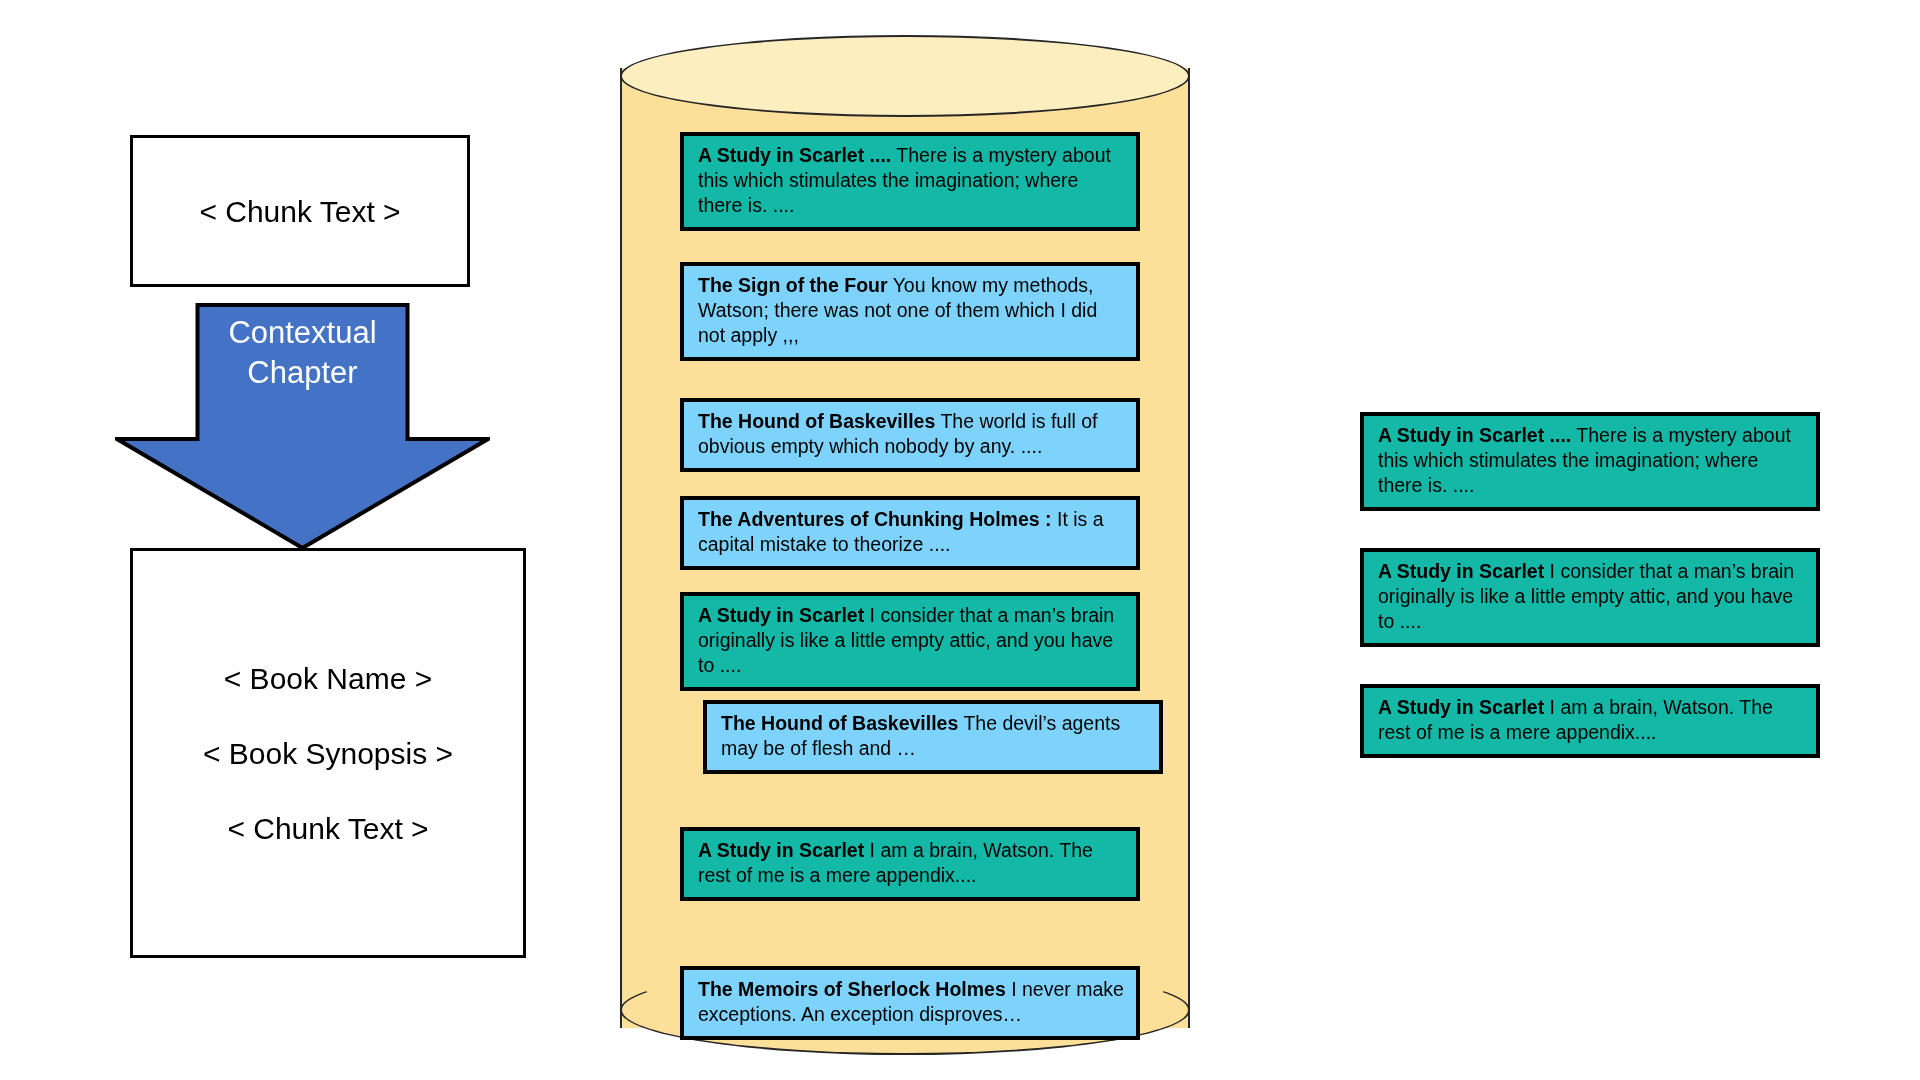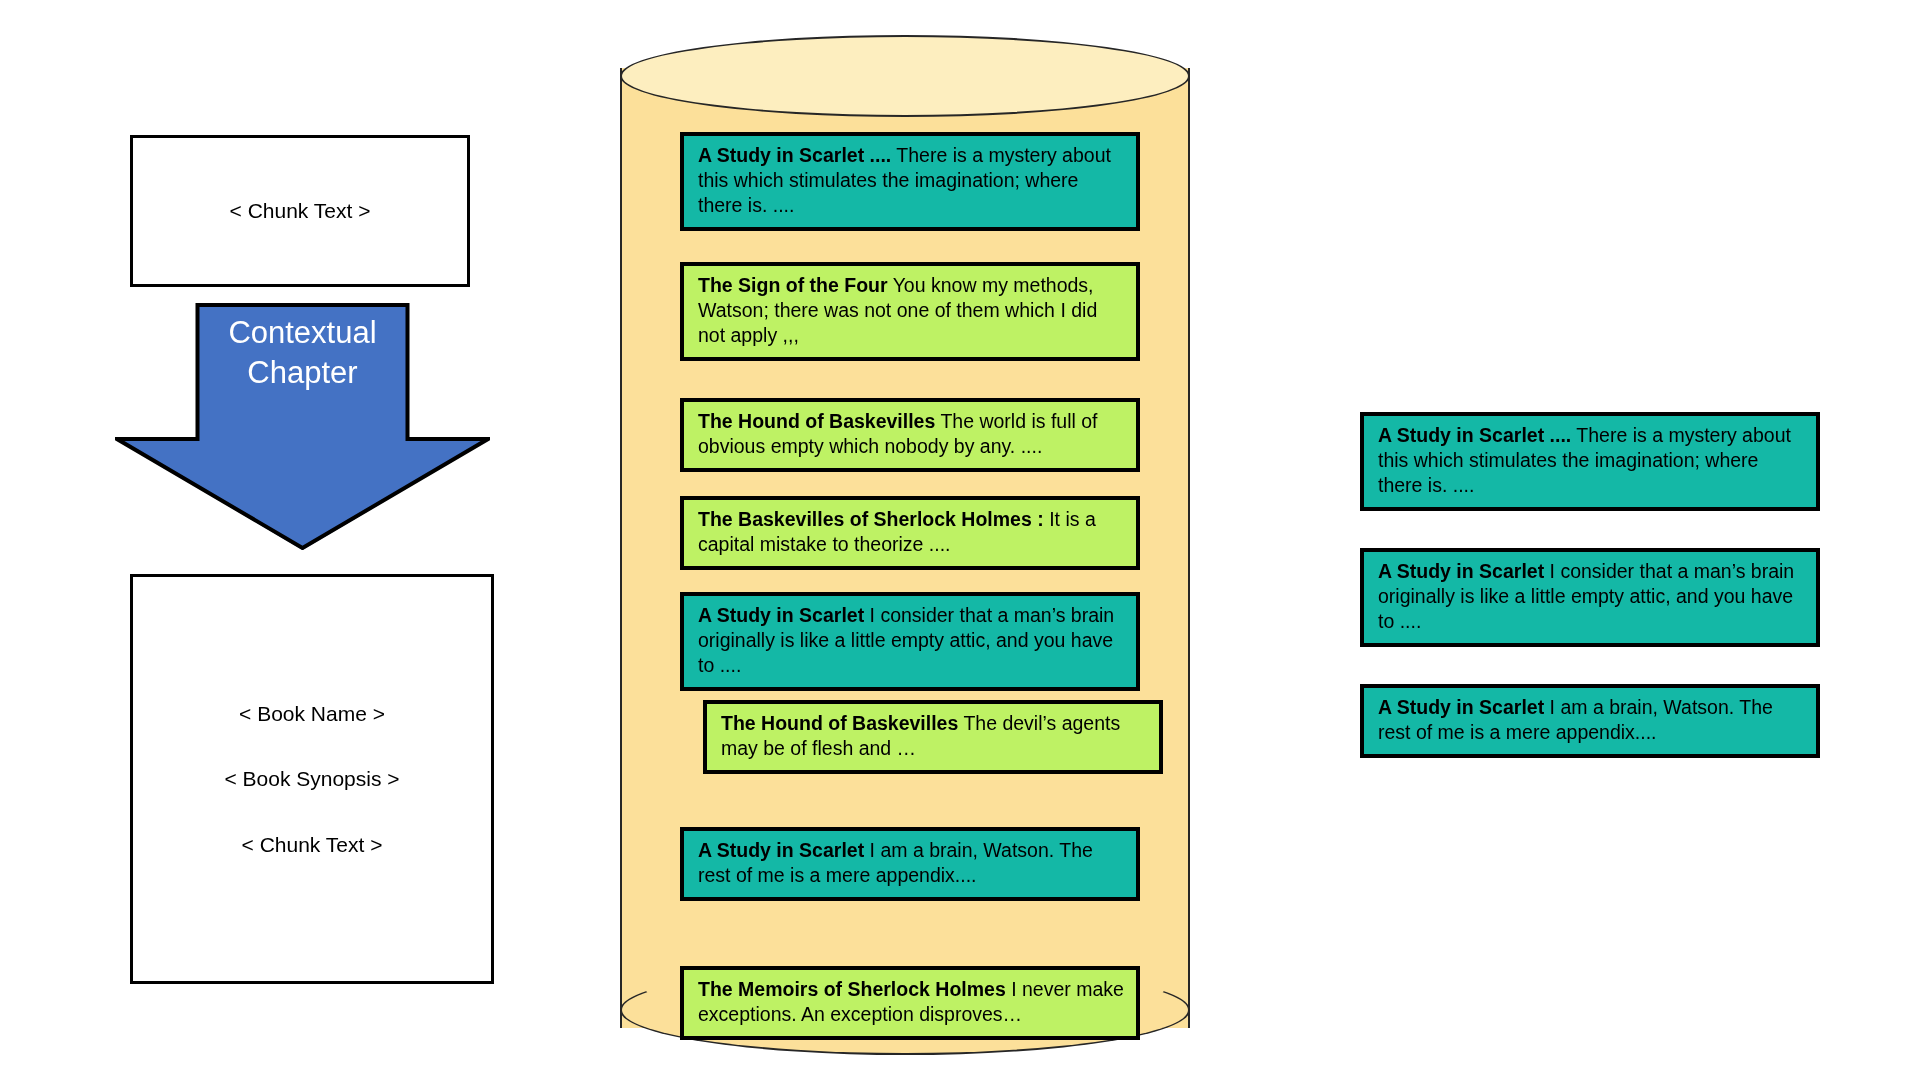--- a/index.html
+++ b/index.html
@@ -15,28 +15,28 @@
   .plain-box {
     position: absolute;
     background: #ffffff;
     border: 3px solid #000000;
     display: flex;
     flex-direction: column;
     align-items: center;
     justify-content: center;
   }
   .plain-box .line {
-    font-size: 21px;
+    font-size: 30px;
     color: #000000;
     line-height: 1.1;
     text-align: left;
     white-space: nowrap;
   }
   #chunk-text-box { left: 130px; top: 135px; width: 340px; height: 152px; }
-  #enriched-box   { left: 130px; top: 574px; width: 364px; height: 410px; gap: 42px; }
+  #enriched-box   { left: 130px; top: 548px; width: 396px; height: 410px; gap: 42px; }
 
   
   #arrow-wrap {
     position: absolute;
     left: 115px; top: 303px;
     width: 375px; height: 247px;
   }
   #arrow-shape {
     position: absolute; inset: 0;
     background: #4472c4;
@@ -88,21 +88,21 @@
   
   .card {
     position: absolute;
     border: 4px solid #000000;
     padding: 7px 12px 9px 14px;
     font-size: 19.5px;
     line-height: 1.28;
     color: #000000;
   }
   .card.blue { background: #14b8a6; }
-  .card.grey { background: #bef264; }
+  .card.grey { background: #7dd3fc; }
   .card b { font-weight: bold; }
 
   
   #cyl-cards { position: absolute; left: 680px; top: 0; width: 460px; height: 1080px; }
   #cyl-cards .card { left: 0; width: 460px; }
 
   
   #results { position: absolute; left: 1360px; top: 0; width: 460px; height: 1080px; }
   #results .card { left: 0; width: 460px; }
 </style>
@@ -142,21 +142,21 @@
     <div class="card blue" style="top:132px;">
       <b>A Study in Scarlet ....</b><span> There is a mystery about this which stimulates the imagination; where there is. ....</span>
     </div>
     <div class="card grey" style="top:262px;">
       <b>The Sign of the Four</b><span> You know my methods, Watson; there was not one of them which I did not apply ,,,</span>
     </div>
     <div class="card grey" style="top:398px;">
       <b>The Hound of Baskevilles</b><span> The world is full of obvious empty which nobody by any. ....</span>
     </div>
     <div class="card grey" style="top:496px;">
-      <b>The Baskevilles of Sherlock Holmes :</b><span> It is a capital mistake to theorize ....</span>
+      <b>The Adventures of Chunking Holmes :</b><span> It is a capital mistake to theorize ....</span>
     </div>
     <div class="card blue" style="top:592px;">
       <b>A Study in Scarlet</b><span> I consider that a man’s brain originally is like a little empty attic, and you have to ....</span>
     </div>
     <div class="card grey" style="top:700px;margin-left:23px;">
       <b>The Hound of Baskevilles</b><span> The devil’s agents may be of flesh and …</span>
     </div>
     <div class="card blue" style="top:827px;">
       <b>A Study in Scarlet</b><span> I am a brain, Watson. The rest of me is a mere appendix....</span>
     </div>

